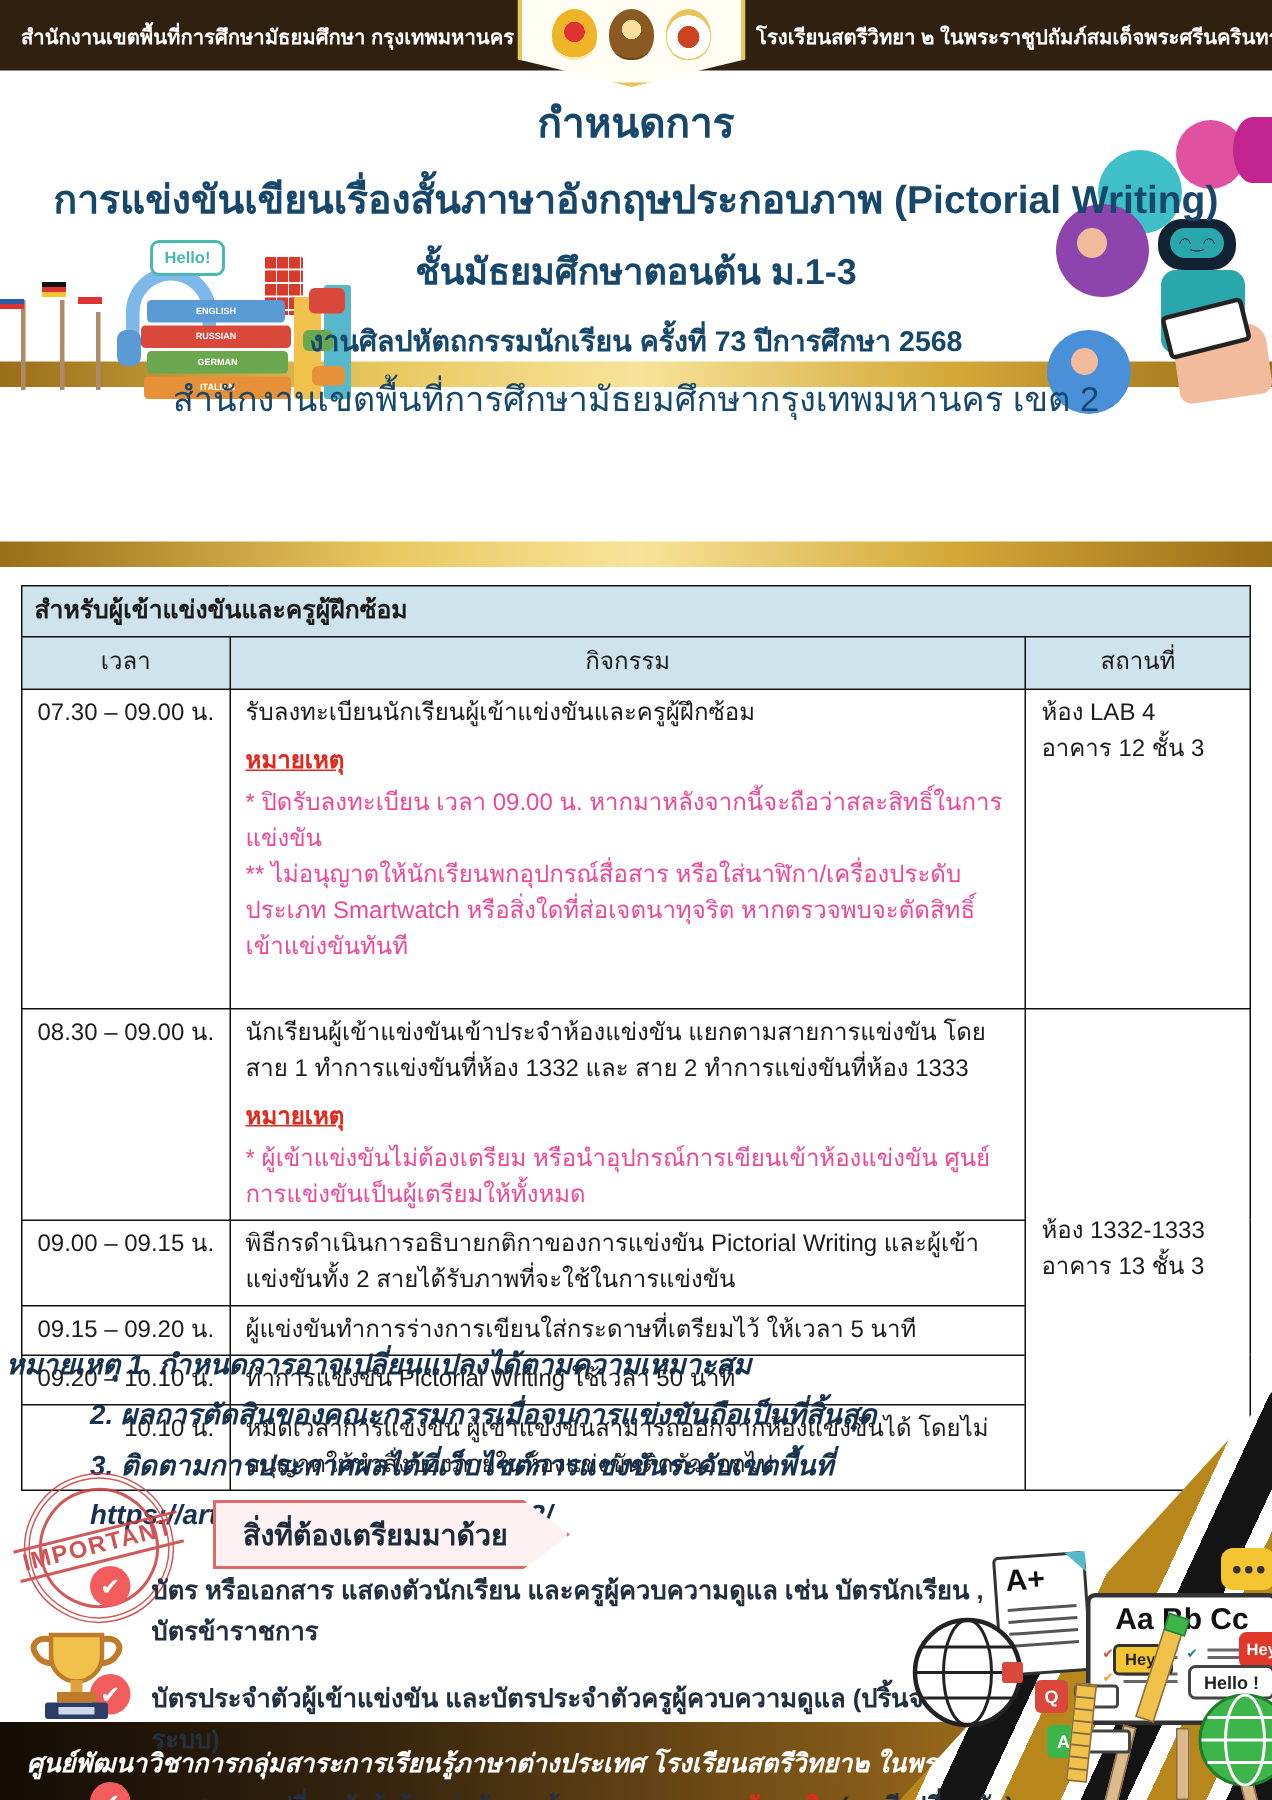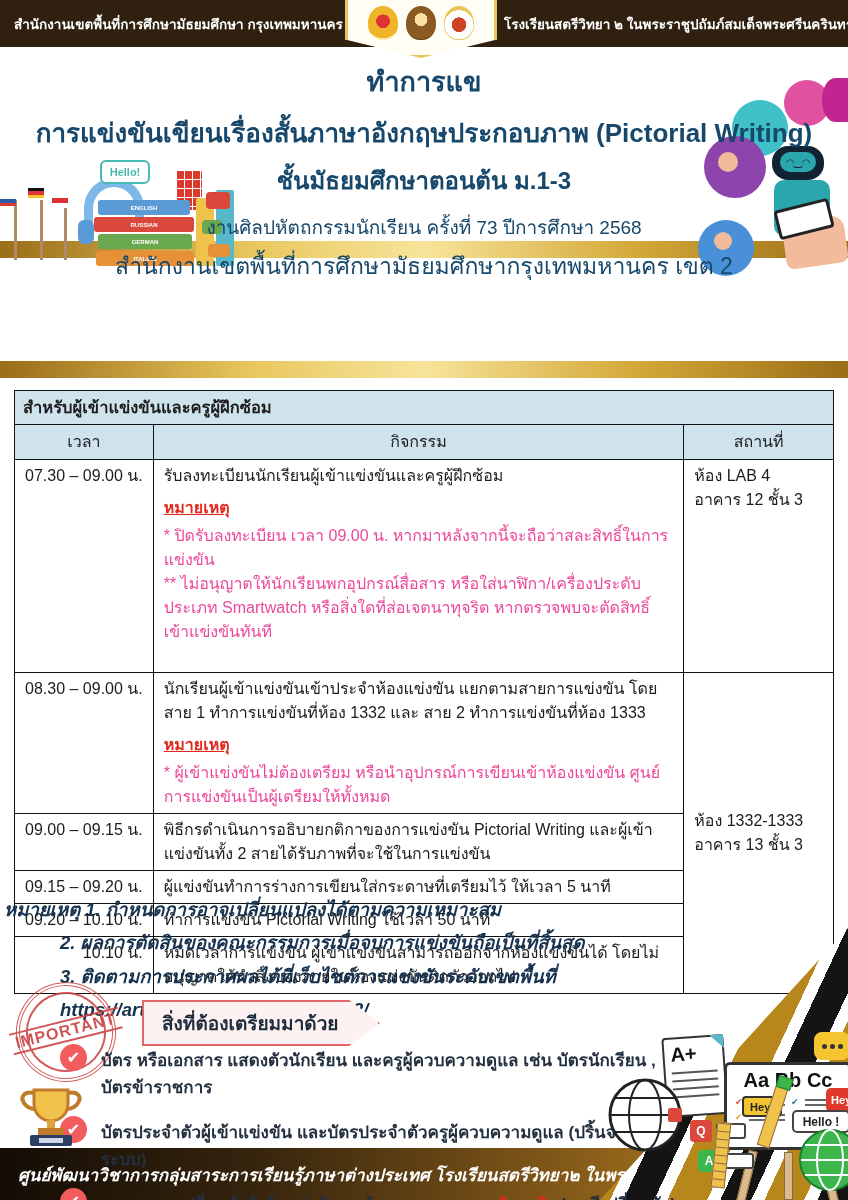--- a/index.html
+++ b/index.html
@@ -23,21 +23,21 @@
   }
   .emblem { width:30px; height:34px; border-radius:50% 50% 45% 45%; }
   .emblem-1 { background:radial-gradient(circle at 50% 45%, #d33 0 28%, #f0b429 29% 70%, #fae9b0 71%); }
   .emblem-2 { background:radial-gradient(circle at 50% 40%, #fae0a0 0 25%, #8a5a22 26% 75%, #6b4414 76%); }
   .emblem-3 { background:radial-gradient(circle at 50% 55%, #c42 0 30%, #fff 31% 60%, #e7c55a 61%); }
   
   .titles { position:absolute; left:0; top:60px; width:848px; text-align:center; color:#17486b; z-index:4; }
   .t1 { font-size:27px; font-weight:800; }
   .t2 { font-size:26px; font-weight:800; margin-top:9px; }
   .t3 { font-size:24px; font-weight:800; margin-top:8px; }
-  .t4 { font-size:19px; font-weight:400; margin-top:12px; }
+  .t4 { font-size:19px; font-weight:700; margin-top:12px; }
   .t5 { font-size:23px; font-weight:400; margin-top:6px; }
   
   .gold-band { position:absolute; left:0; width:848px; height:17px; background:linear-gradient(90deg,#9a6d17,#e9c75f 30%,#f7e49a 50%,#d4a838 75%,#9a6d17); z-index:1; }
   .band-top { top:241px; }
   .band-bottom { top:361px; }
   
   .venue {
     position:absolute; left:40px; top:252px; width:768px; height:122px; z-index:2;
     border-radius:62px; background:linear-gradient(180deg,#a97416,#f2cf6b 35%,#e8bf4e 60%,#9a6d17);
     padding:9px;
@@ -152,21 +152,21 @@
     <div class="org org-left">สำนักงานเขตพื้นที่การศึกษามัธยมศึกษา กรุงเทพมหานคร เขต ๒</div>
     <div class="org org-right">โรงเรียนสตรีวิทยา ๒ ในพระราชูปถัมภ์สมเด็จพระศรีนครินทราบรมราชชนนี</div>
   </div>
   <div class="badge">
     <div class="emblem emblem-1"></div>
     <div class="emblem emblem-2"></div>
     <div class="emblem emblem-3"></div>
   </div>
 
   <div class="titles">
-    <div class="t1">ทำการแข</div>
+    <div class="t1">กำหนดการ</div>
     <div class="t2">การแข่งขันเขียนเรื่องสั้นภาษาอังกฤษประกอบภาพ (Pictorial Writing)</div>
     <div class="t3">ชั้นมัธยมศึกษาตอนต้น ม.1-3</div>
     <div class="t4">งานศิลปหัตถกรรมนักเรียน ครั้งที่ 73 ปีการศึกษา 2568</div>
     <div class="t5">สำนักงานเขตพื้นที่การศึกษามัธยมศึกษากรุงเทพมหานคร เขต 2</div>
   </div>
 
   <div class="deco books-cluster">
     <div class="pole" style="left:14px;"></div>
     <div class="pole" style="left:40px;"></div>
     <div class="pole" style="left:64px;"></div>

